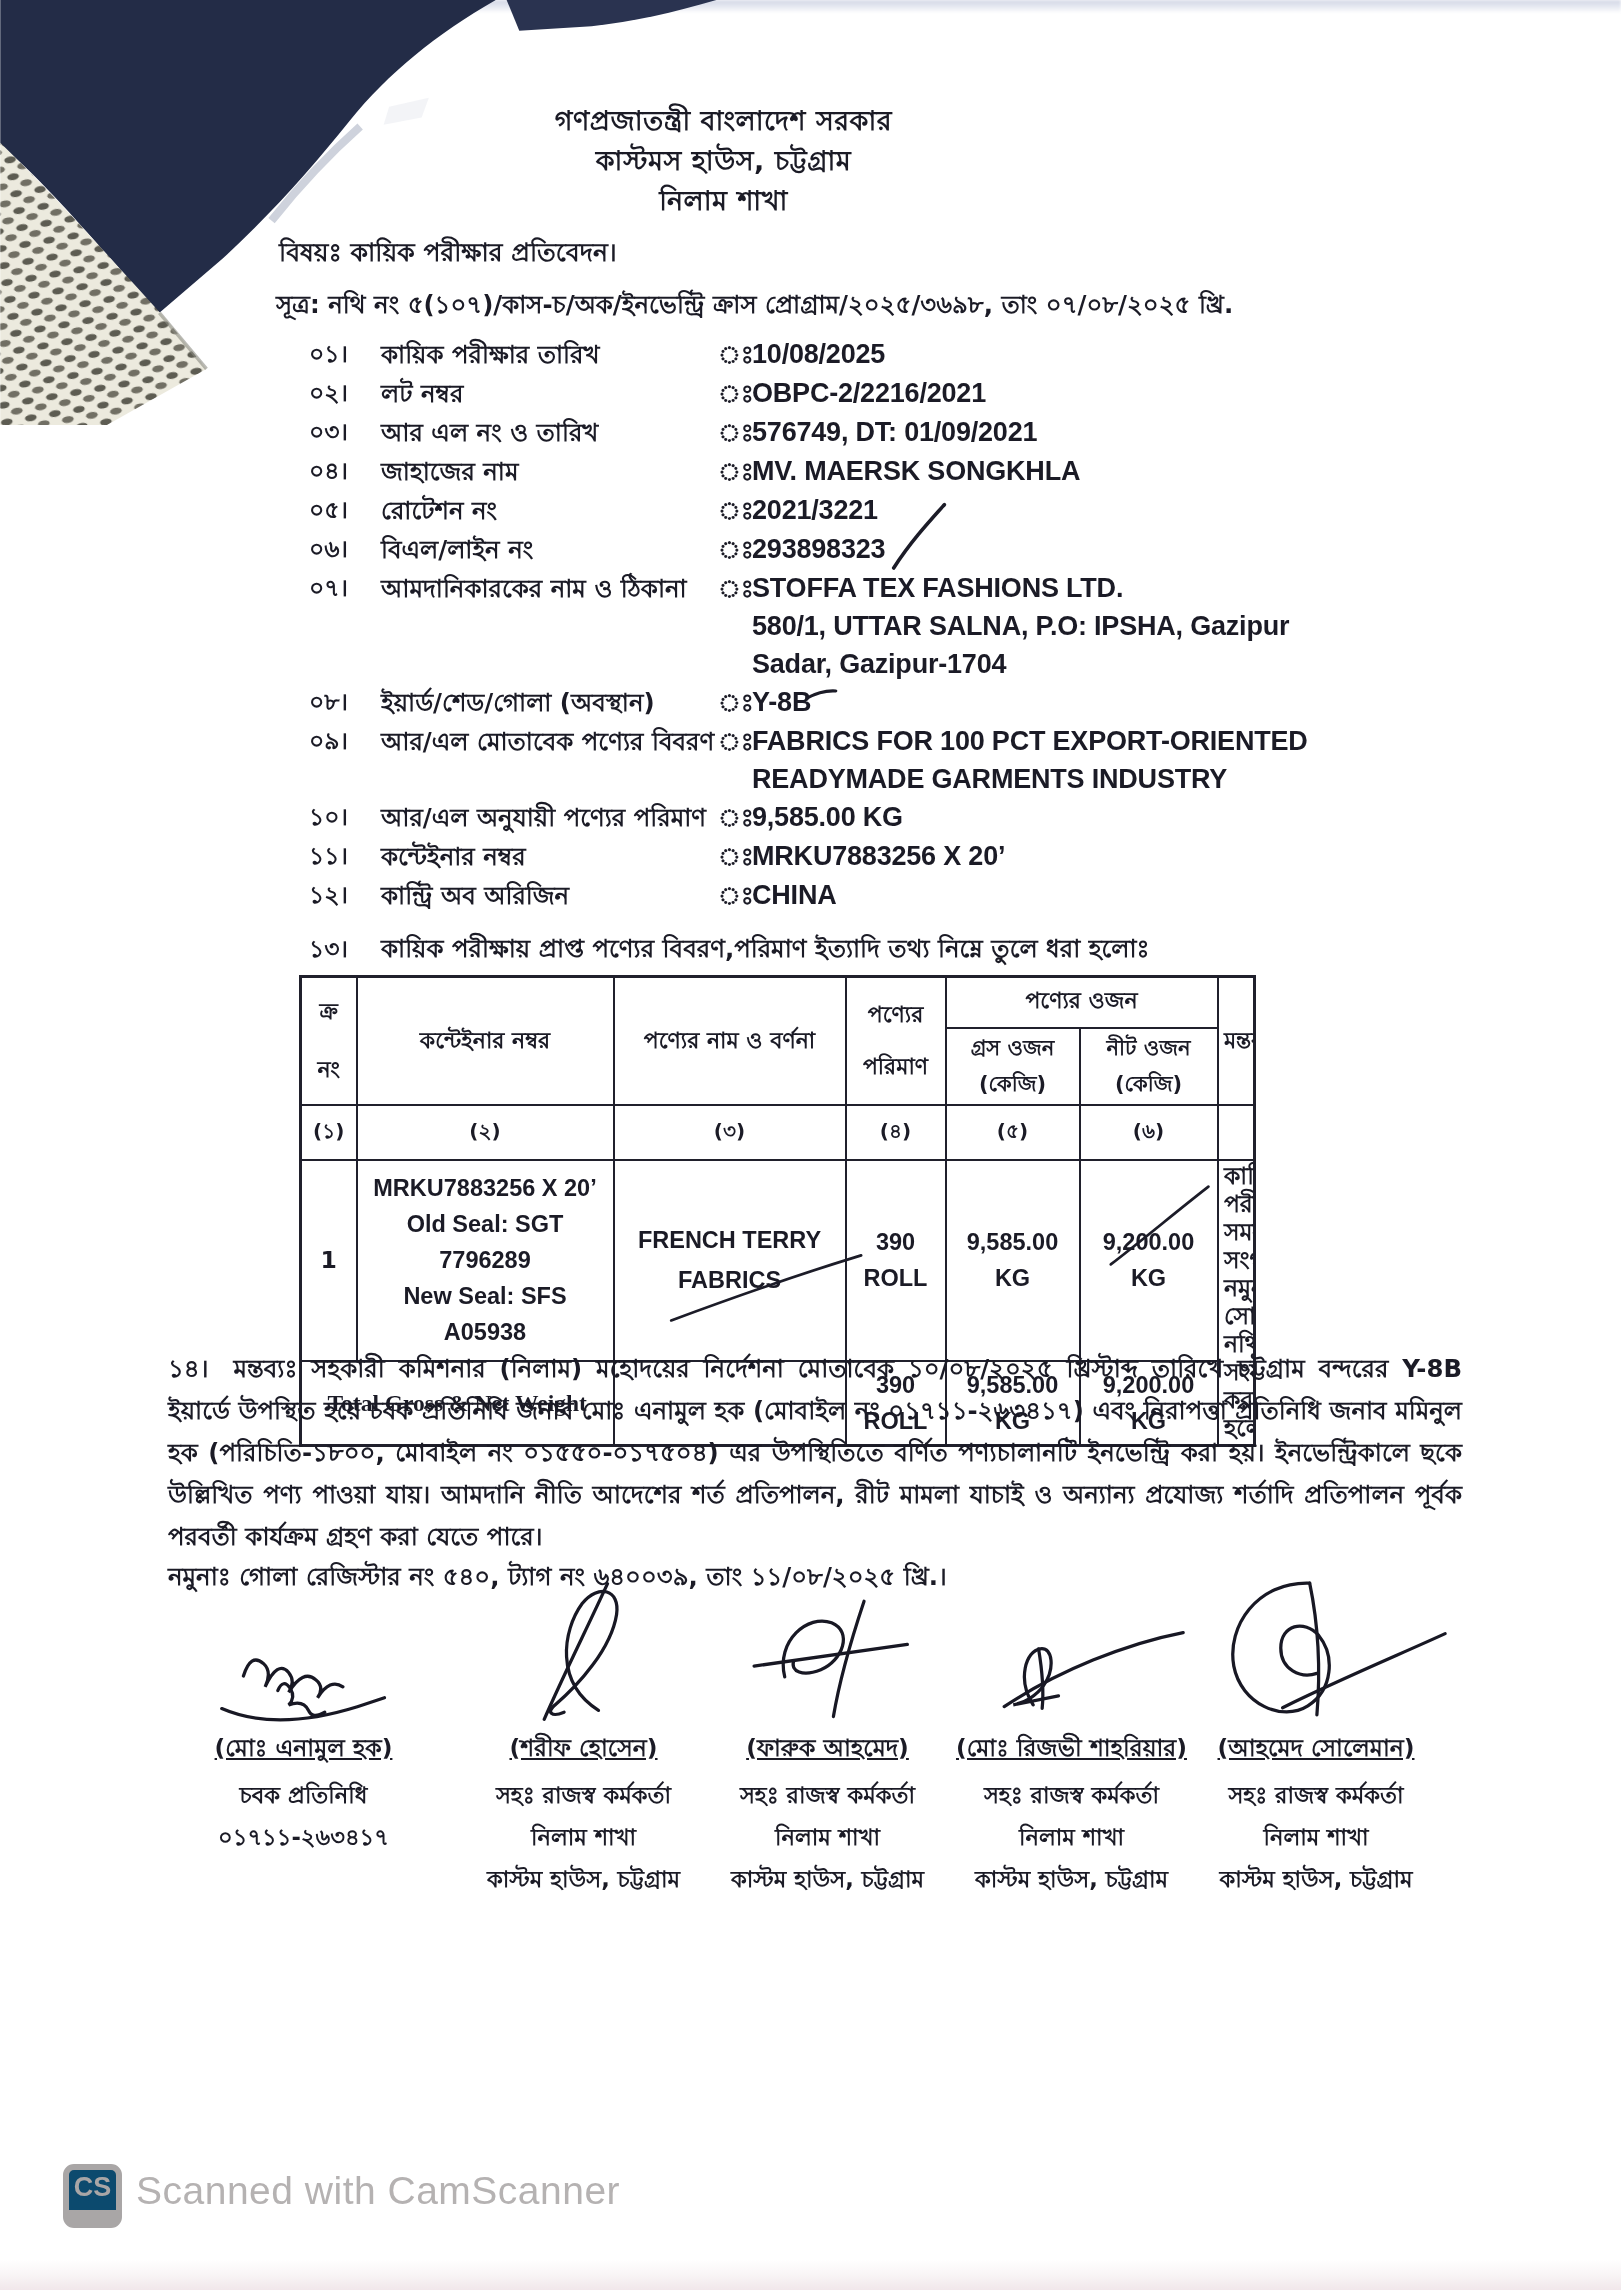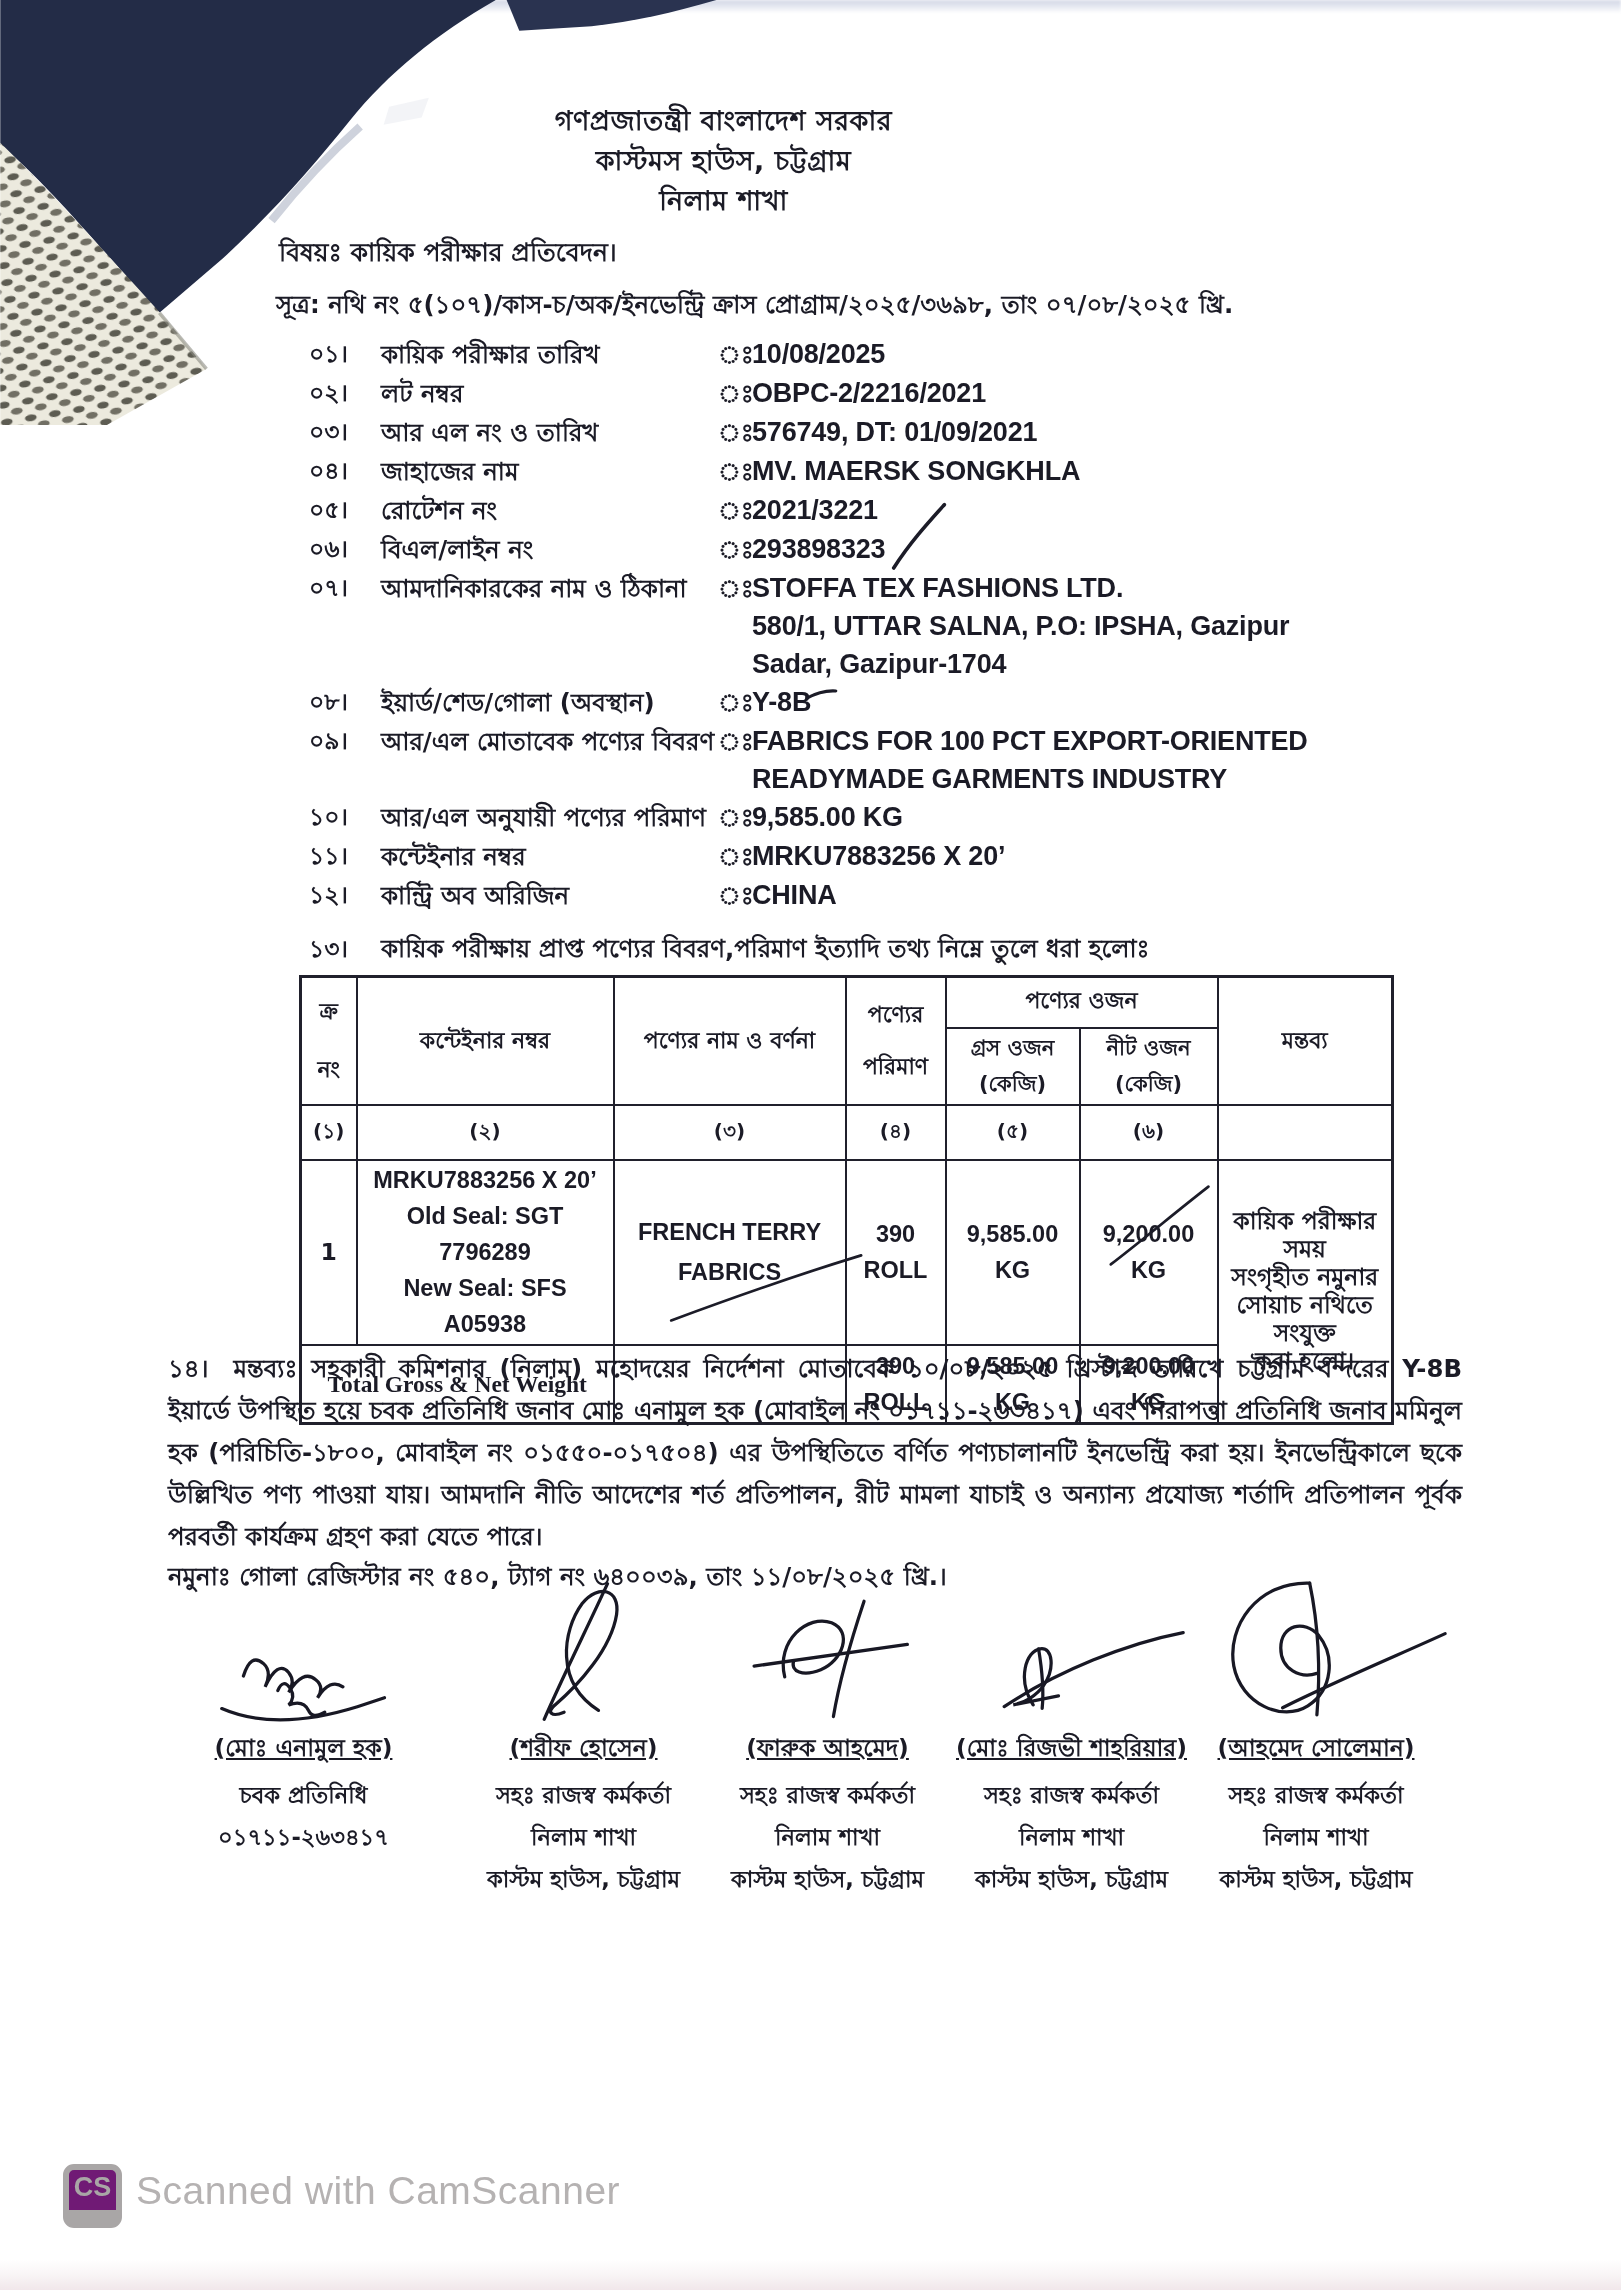--- a/index.html
+++ b/index.html
@@ -40,21 +40,21 @@
   .fno{font-size:23.5px;font-weight:700;}
   .flabel{font-size:24.4px;font-weight:700;}
   .fcolon{font-size:24.4px;font-weight:700;}
   .fvalue{font-size:27px;font-weight:700;font-family:"Liberation Sans","DejaVu Sans",sans-serif;line-height:38px;letter-spacing:-0.2px;}
   .frow13{display:grid;grid-template-columns:72px 1fr;align-items:start;line-height:42px;margin-top:13px;}
   .f13text{font-size:24.4px;font-weight:700;}
 
   
   .goods-table{
     position:absolute;left:299px;top:975px;border-collapse:collapse;
-    table-layout:fixed;width:1095px;
+    table-layout:fixed;width:957px;
   }
   .goods-table th,.goods-table td{
     border:2.2px solid #20202c;vertical-align:middle;text-align:center;
     padding:1.8px 5.4px;overflow:hidden;
   }
   .goods-table{border:3.2px solid #20202c;}
   .th-main{font-size:22px;font-weight:700;vertical-align:top;padding-top:7.2px;}
   .th-sl{font-size:22px;font-weight:700;text-align:left;padding-left:7.2px;line-height:58px;}
   .th-qty{line-height:52px;vertical-align:top;padding-top:7.2px;}
   .th-sub{font-size:21px;font-weight:700;line-height:36px;}
@@ -86,21 +86,21 @@
   .sig-svg{position:absolute;left:50%;transform:translateX(-50%);pointer-events:none;}
   .sig-svg path{fill:none;stroke:#181824;stroke-width:3.6;stroke-linecap:round;}
 
   
   .ink-overlay{position:absolute;left:0;top:0;pointer-events:none;}
   .ink-overlay path{fill:none;stroke:#1c1c28;stroke-linecap:round;}
 
   
   .cs-icon{
     position:absolute;left:63px;top:2164px;width:47px;height:52px;
-    border:6.3px solid #a9a6a6;border-radius:11px;background:#701a75;
+    border:6.3px solid #a9a6a6;border-radius:11px;background:#0c4a6e;
   }
   .cs-icon .cs-text{
     position:absolute;left:0;right:0;top:1.8px;text-align:center;
     font-size:27px;font-weight:700;color:#a9a6a6;
     font-family:"Liberation Sans","DejaVu Sans",sans-serif;
   }
   .cs-icon .cs-bar{
     position:absolute;left:-1.8px;right:-1.8px;bottom:-2.7px;height:14.5px;
     background:#a9a6a6;border-radius:0 0 5.4px 5.4px;
   }

